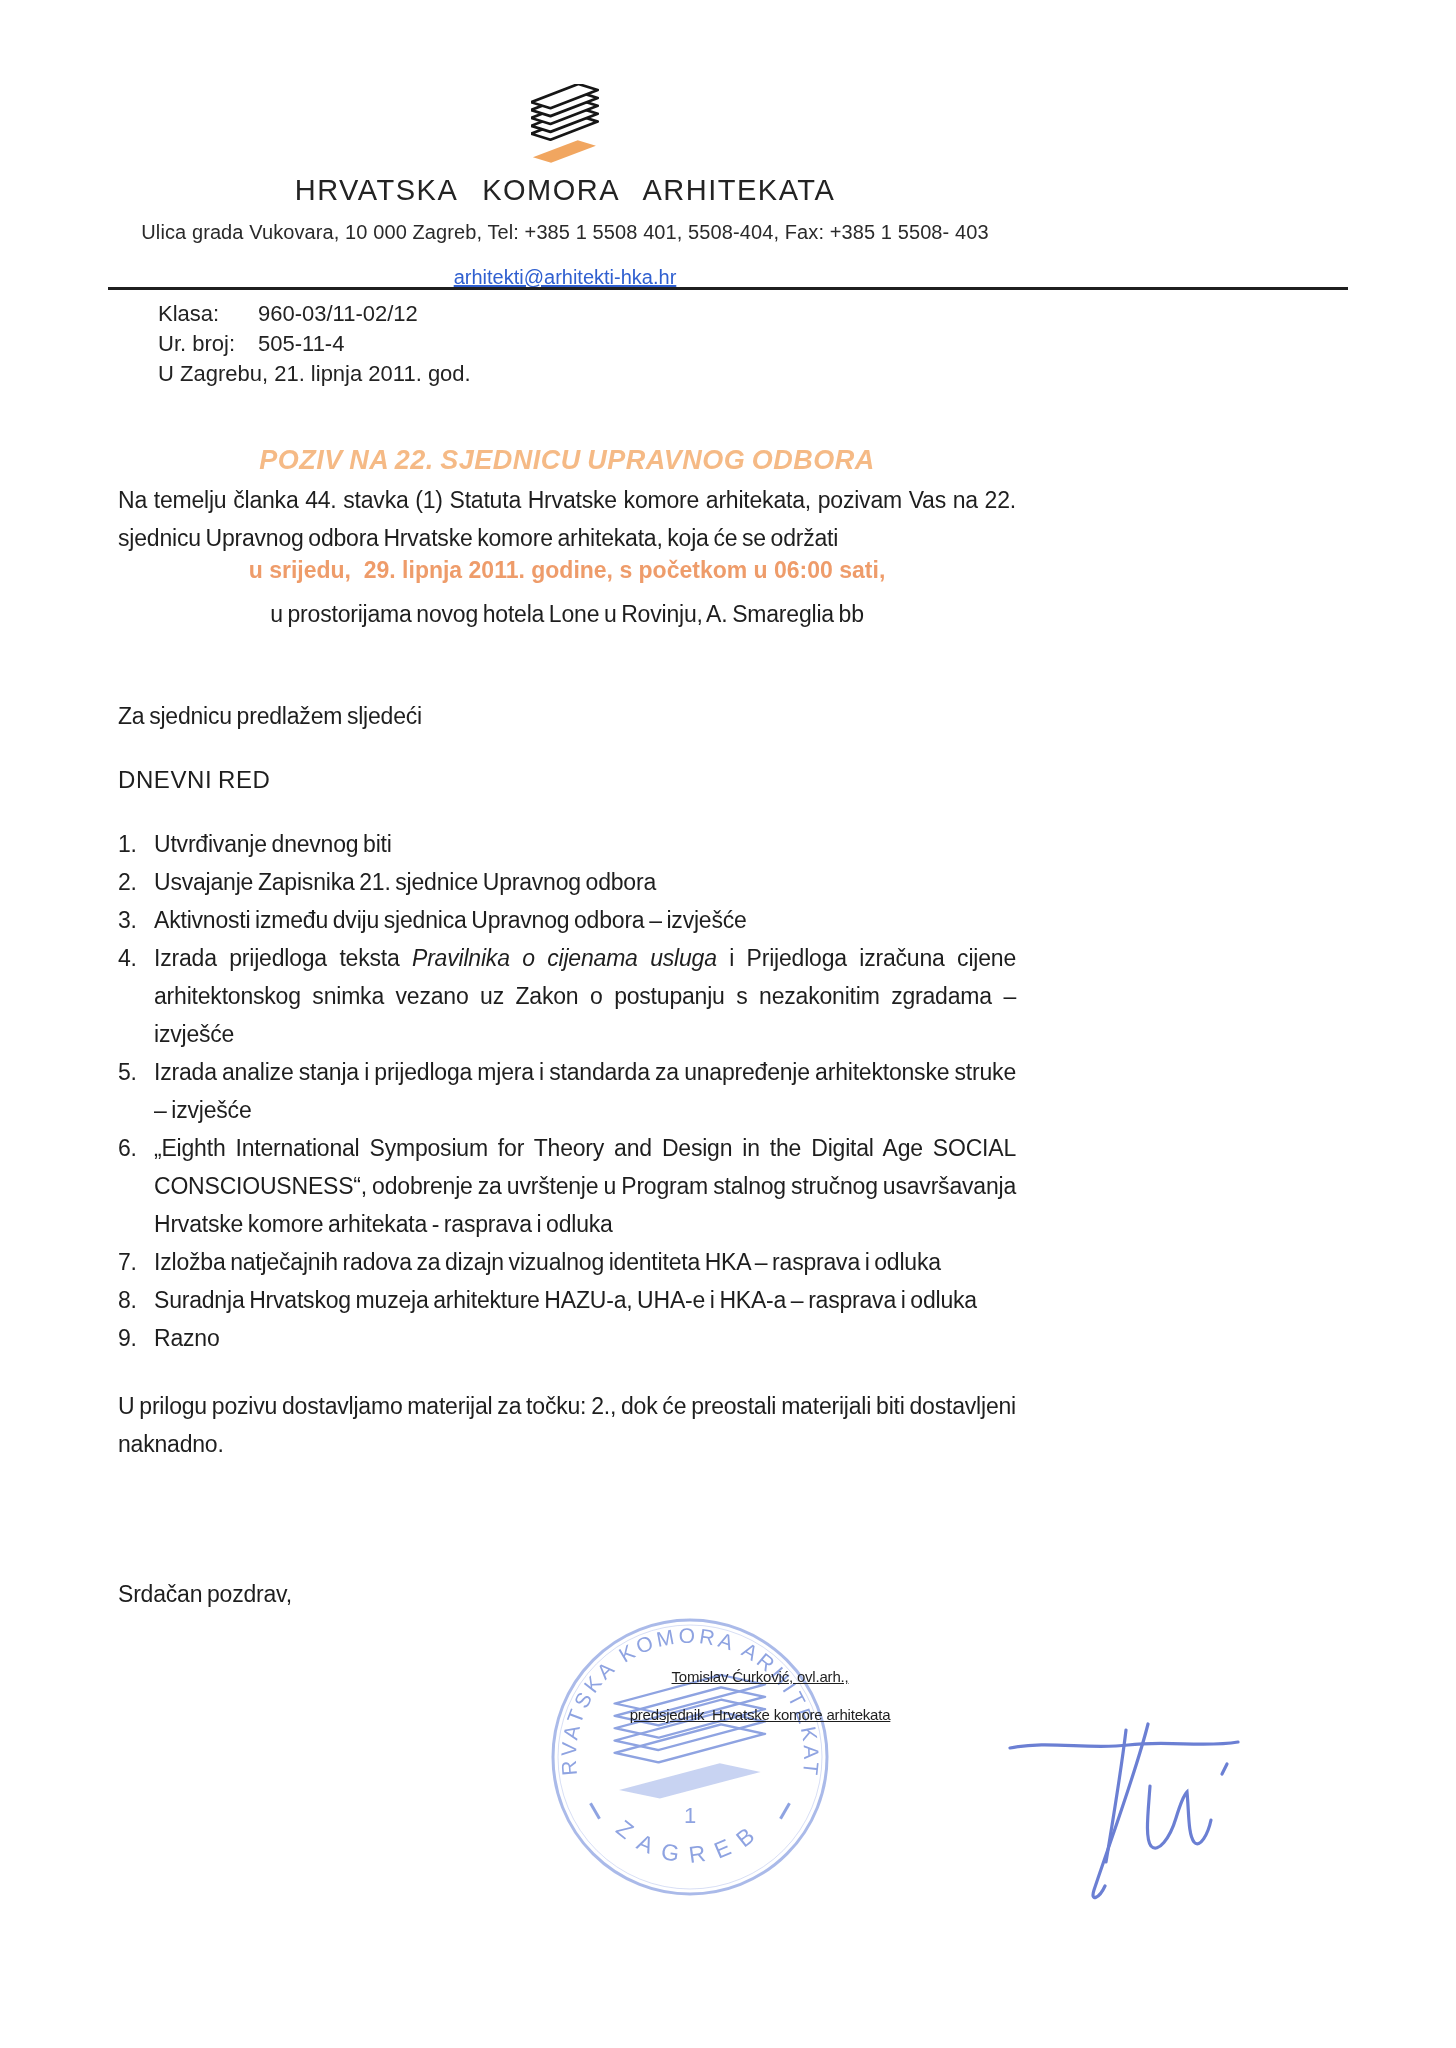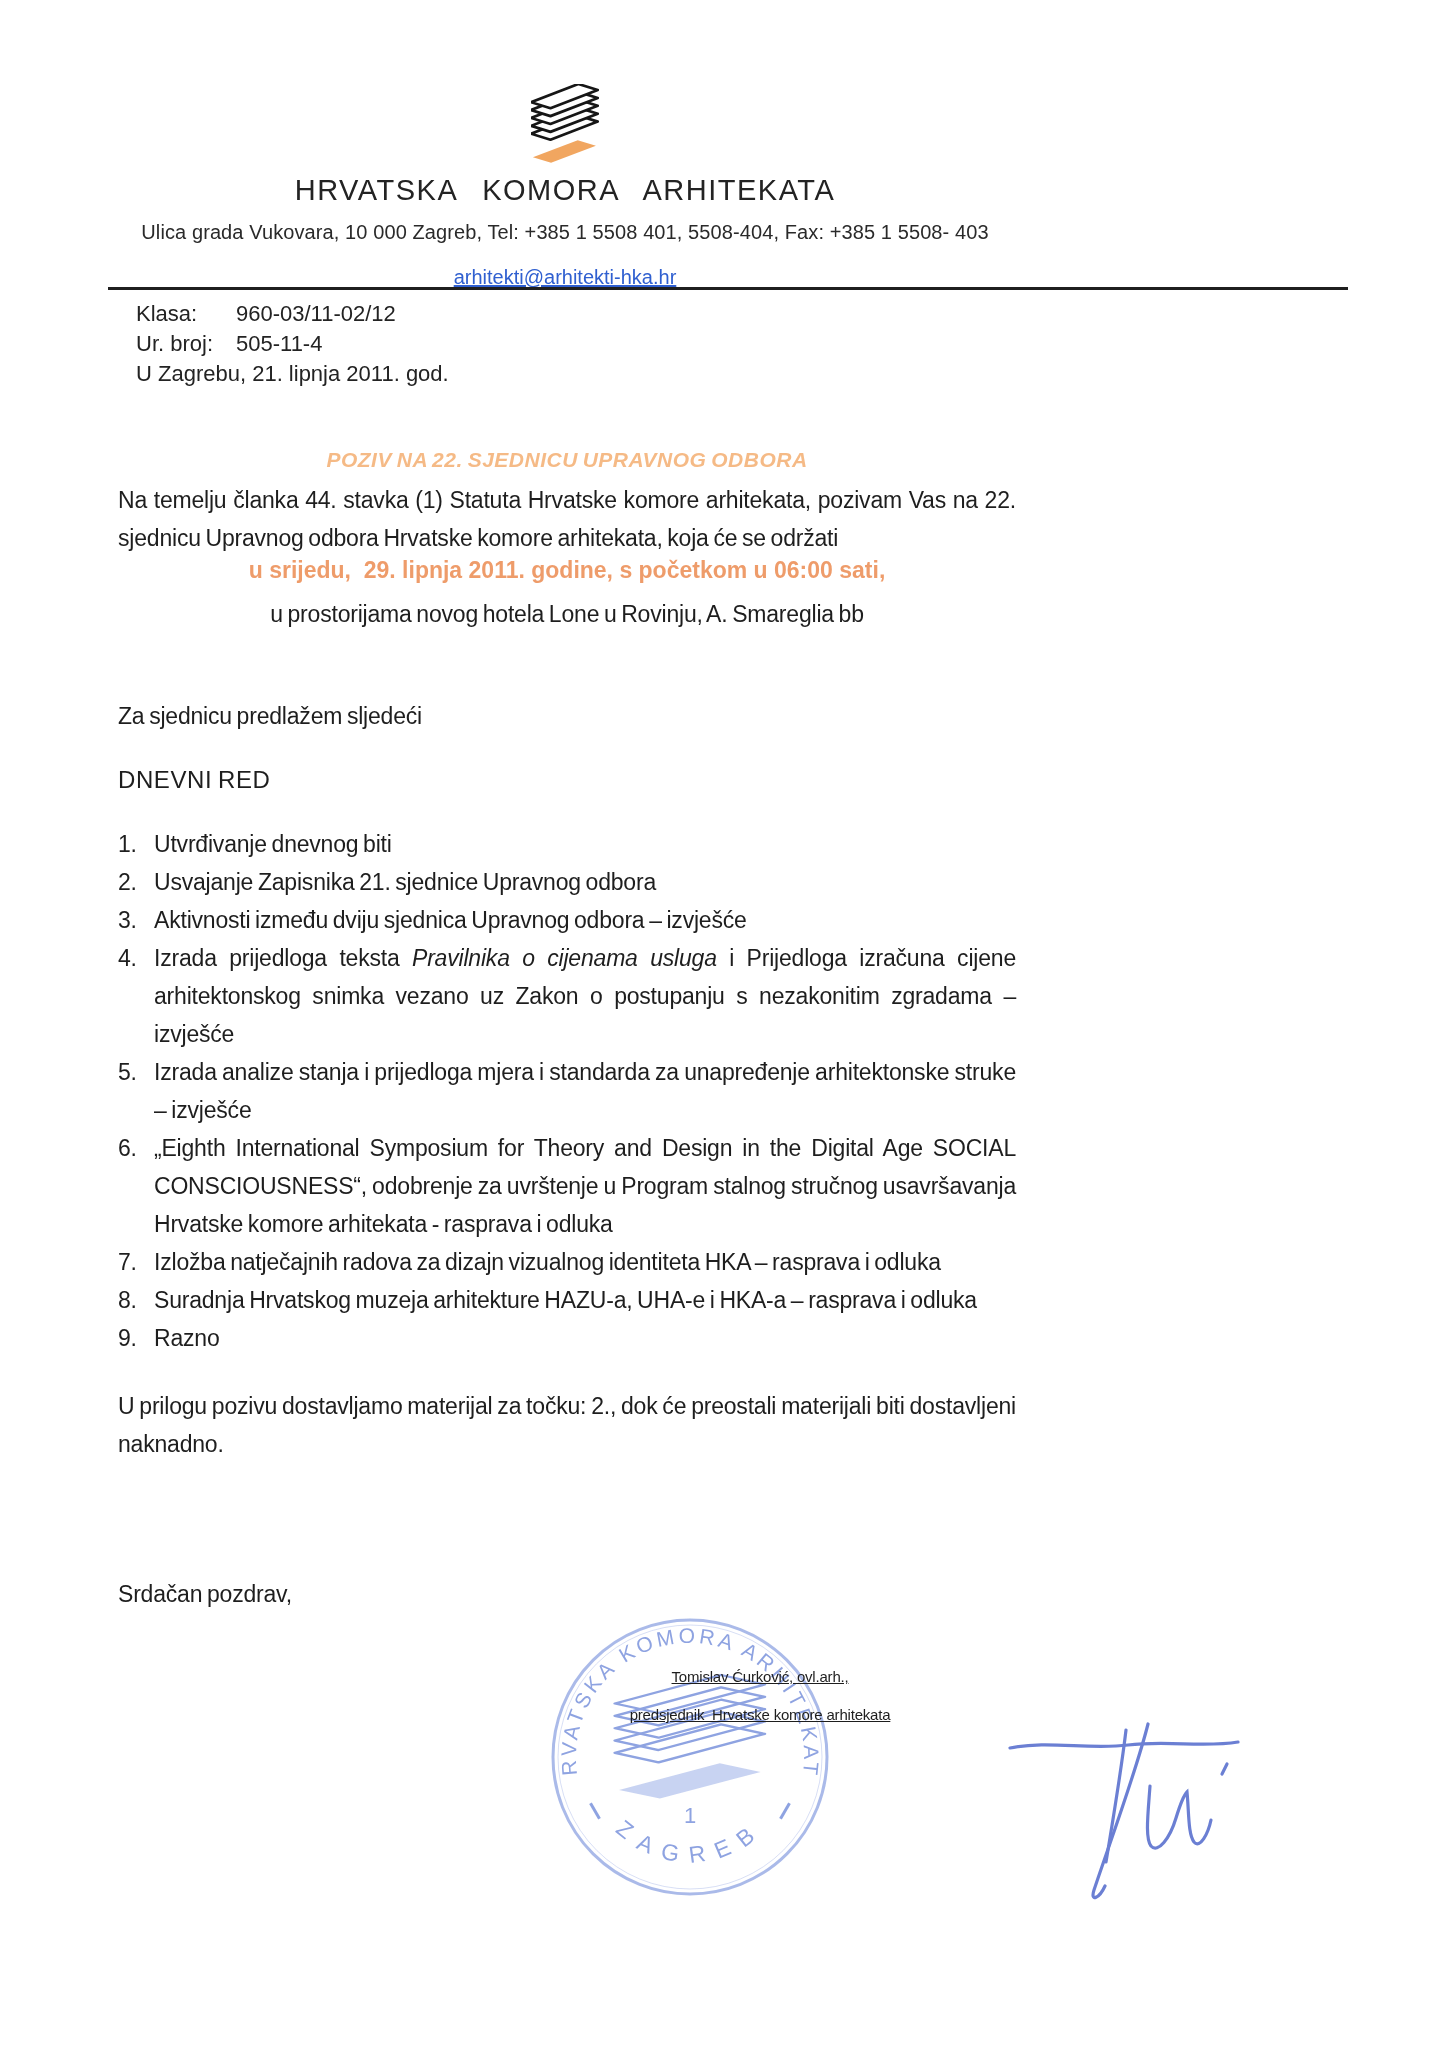--- a/index.html
+++ b/index.html
@@ -19,33 +19,33 @@
     font-size:29px;letter-spacing:1.5px;word-spacing:16px;
     color:#232323;white-space:nowrap;
   }
   .address{font-size:20px;margin-top:14px;color:#2a2a2a;letter-spacing:.1px;}
   .email{
     display:inline-block;margin-top:4px;font-size:20px;
     color:#2f5fd0;text-decoration:underline;cursor:pointer;
   }
   .rule{position:absolute;left:108px;top:287px;width:1240px;height:3px;background:#1f1f1f;}
   
-  .meta{position:absolute;left:136px;top:299px;font-size:22px;line-height:30px;color:#232323;}
+  .meta{position:absolute;left:158px;top:299px;font-size:22px;line-height:30px;color:#232323;}
   .meta-label{display:inline-block;width:100px;}
   
   .col{position:absolute;left:118px;width:898px;}
   .body-text{
     font-size:23px;line-height:38px;
     letter-spacing:-.2px;word-spacing:-1.5px;
     color:#1e1e1e;
   }
   .just{text-align:justify;}
   .invite-title{
     top:441px;text-align:center;
-    font-size:21px;font-weight:bold;font-style:italic;
+    font-size:27px;font-weight:bold;font-style:italic;
     color:#f5b379;opacity:.9;letter-spacing:.5px;
   }
   .intro{top:481px;}
   .date-line{
     top:557px;text-align:center;font-weight:bold;
     font-size:23px;color:#ee9763;white-space:pre;opacity:.95;
   }
   .venue-line{top:595px;text-align:center;}
   .propose{top:697px;}
   .agenda-heading{top:761px;font-size:24px;letter-spacing:.6px;}

